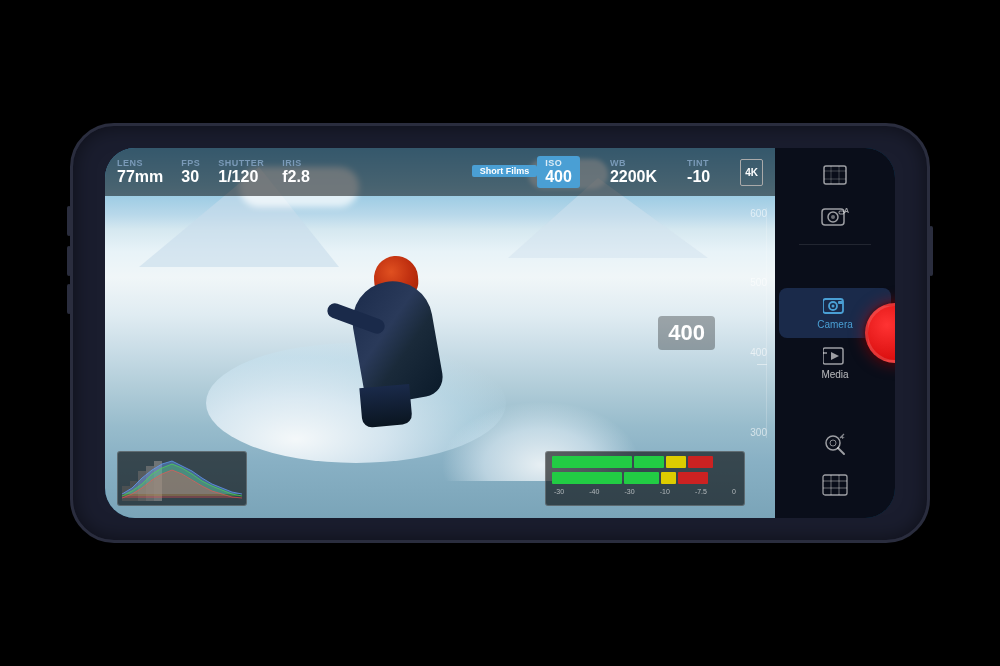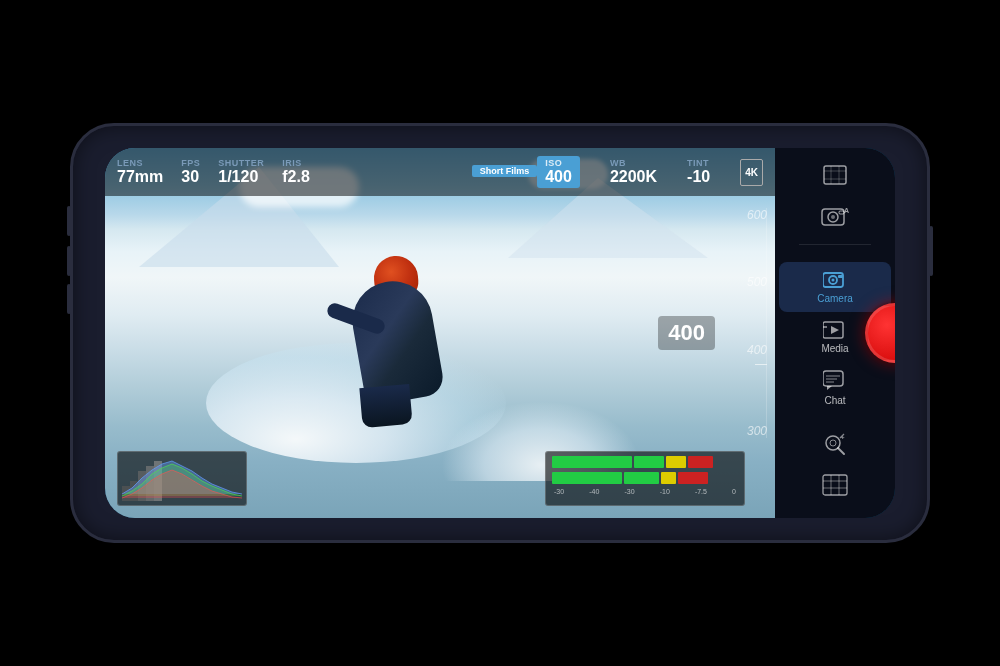--- a/index.html
+++ b/index.html
@@ -342,24 +342,23 @@
       bottom: 80px;
       width: 20px;
       z-index: 10;
       display: flex;
       flex-direction: column;
       justify-content: space-between;
     }
 
     .ruler-tick {
       color: rgba(255,255,255,0.6);
-      font-size: 12px;
+      font-size: 10px;
       font-family: Arial, sans-serif;
       text-align: right;
-      font-style: italic;
     }
 
     .ruler-line {
       position: absolute;
       right: 0;
       top: 0;
       bottom: 0;
       width: 1px;
       background: rgba(255,255,255,0.2);
     }
@@ -706,30 +705,20 @@
 
         <div class="sidebar-item">
           <svg width="24" height="20" viewBox="0 0 24 20">
             <rect x="0" y="2" width="20" height="16" rx="2" fill="none" stroke="rgba(255,255,255,0.6)" stroke-width="1.5"></rect>
             <polygon points="8,6 8,14 16,10" fill="rgba(255,255,255,0.6)"></polygon>
             <line x1="0" y1="7" x2="4" y2="7" stroke="rgba(255,255,255,0.6)" stroke-width="1.5"></line>
           </svg>
           <span class="sidebar-item-label">Media</span>
         </div>
 
-        <div class="sidebar-item">
-          <svg width="24" height="22" viewBox="0 0 24 22">
-            <rect x="0" y="1" width="20" height="15" rx="3" fill="none" stroke="rgba(255,255,255,0.6)" stroke-width="1.5"></rect>
-            <line x1="3" y1="6" x2="17" y2="6" stroke="rgba(255,255,255,0.5)" stroke-width="1.2"></line>
-            <line x1="3" y1="9" x2="14" y2="9" stroke="rgba(255,255,255,0.5)" stroke-width="1.2"></line>
-            <line x1="3" y1="12" x2="11" y2="12" stroke="rgba(255,255,255,0.5)" stroke-width="1.2"></line>
-            <polygon points="4,16 4,20 9,16" fill="rgba(255,255,255,0.6)"></polygon>
-          </svg>
-          <span class="sidebar-item-label">Chat</span>
-        </div>
 
 
       </div>
 
       <div class="bottom-sidebar-icons">
         <div class="sidebar-sm-icon">
           <svg width="26" height="26" viewBox="0 0 26 26">
             <circle cx="11" cy="13" r="7" fill="none" stroke="rgba(255,255,255,0.6)" stroke-width="1.5"></circle>
             <circle cx="11" cy="13" r="3" fill="none" stroke="rgba(255,255,255,0.5)" stroke-width="1"></circle>
             <line x1="16" y1="18" x2="22" y2="24" stroke="rgba(255,255,255,0.6)" stroke-width="2" stroke-linecap="round"></line>

